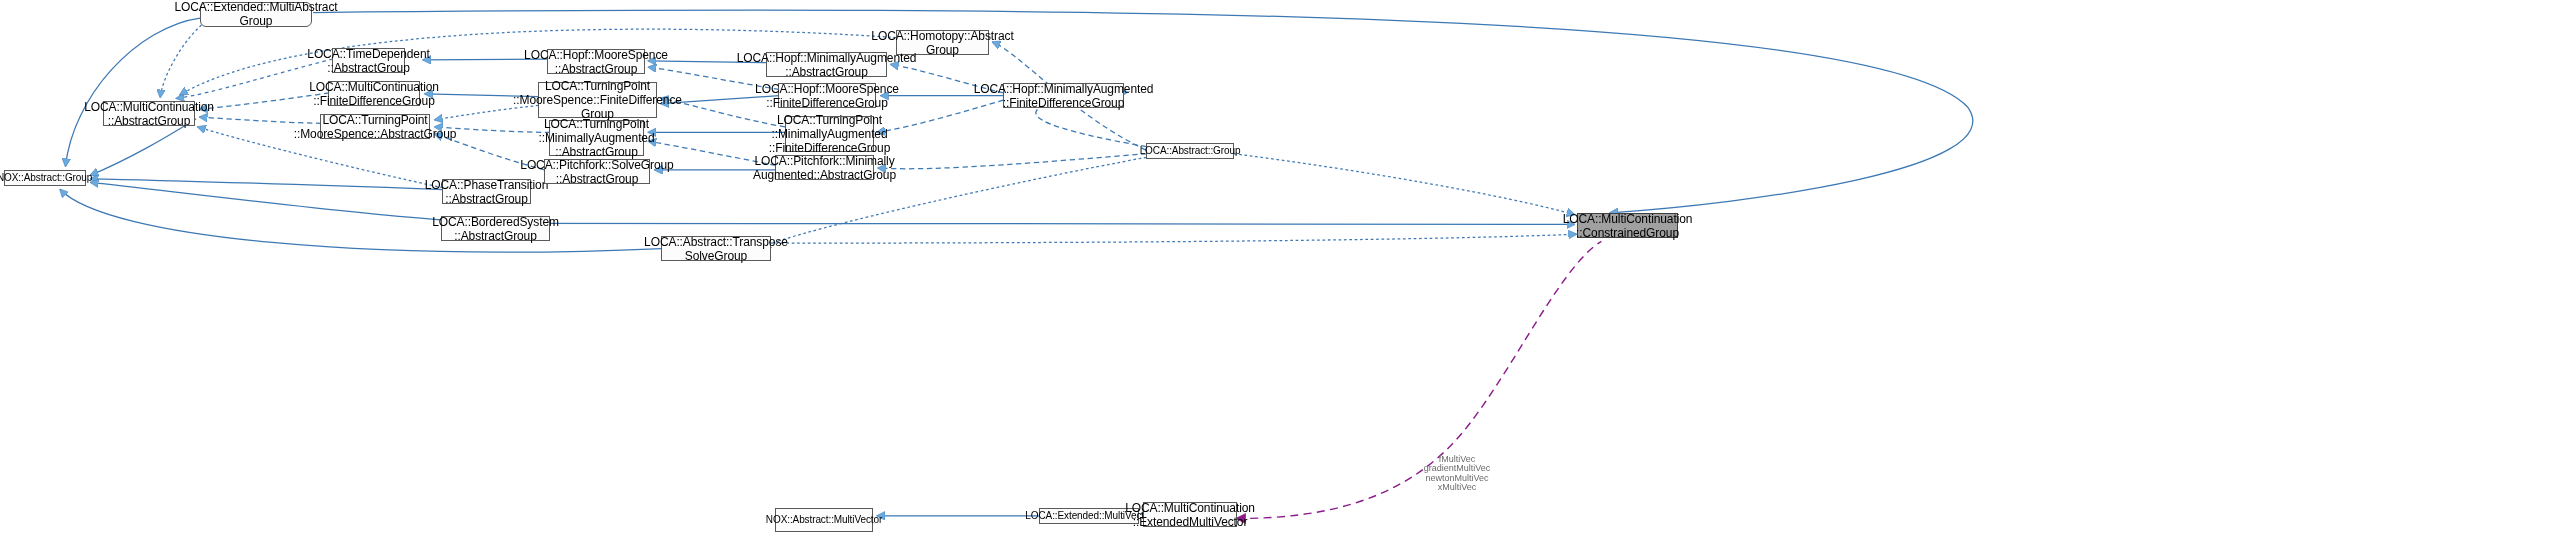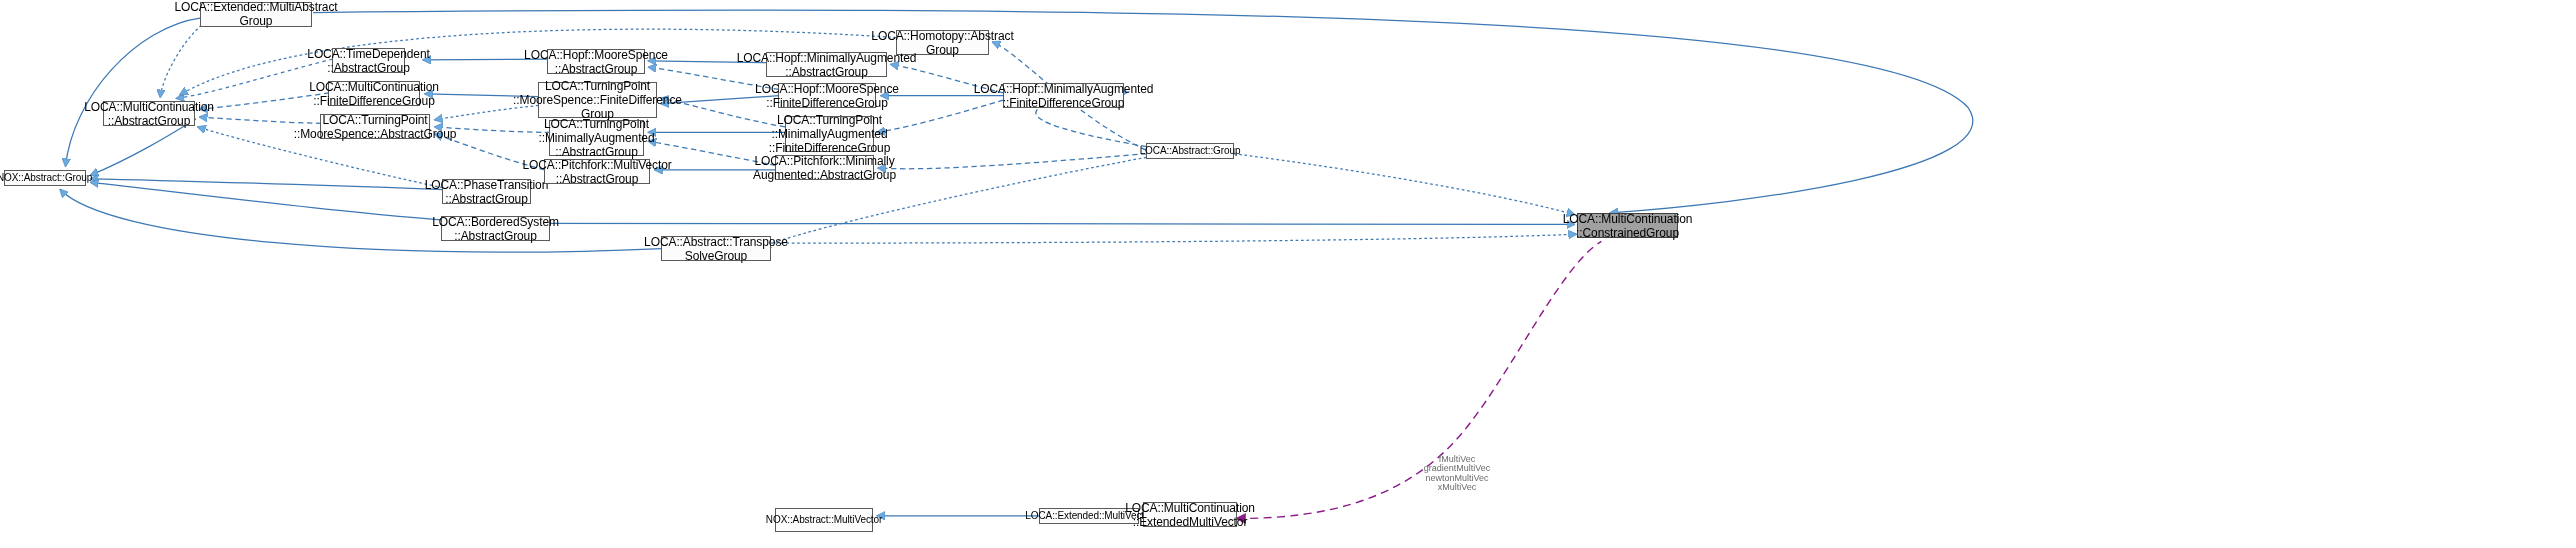--- a/index.html
+++ b/index.html
@@ -169,21 +169,21 @@
       <path d="M 2554 1152 L 2554 1152"></path>
     </g>
 
     <g fill="none" stroke="#8b1a8b" stroke-width="1.6" stroke-dasharray="9 6">
 
       <path d="M 1382 580 C 1480 580, 1560 560, 1620 500 C 1680 440, 1740 300, 1790 270" marker-start="url(#arrHeadP)"></path>
     </g>
   </svg>
 
   <div id="nodes-host">
-      <div class="node" style="left: 200px; top: 1.8px; width: 112px; height: 25px;">LOCA::Extended::MultiAbstract
+      <div class="node" style="left: 200px; top: 1.8px; width: 112px; height: 25px; border-radius: 6px;">LOCA::Extended::MultiAbstract
 Group</div>
       <div class="node small" style="left: 3.6px; top: 170px; width: 82px; height: 16px;">NOX::Abstract::Group</div>
       <div class="node" style="left: 103px; top: 101px; width: 92px; height: 25px;">LOCA::MultiContinuation
 ::AbstractGroup</div>
       <div class="node" style="left: 332px; top: 48px; width: 73px; height: 25px;">LOCA::TimeDependent
 ::AbstractGroup</div>
       <div class="node" style="left: 328px; top: 81px; width: 92px; height: 25px;">LOCA::MultiContinuation
 ::FiniteDifferenceGroup</div>
       <div class="node" style="left: 320px; top: 114px; width: 110px; height: 25px;">LOCA::TurningPoint
 ::MooreSpence::AbstractGroup</div>
@@ -192,21 +192,21 @@
       <div class="node" style="left: 441px; top: 216px; width: 109px; height: 25px;">LOCA::BorderedSystem
 ::AbstractGroup</div>
       <div class="node" style="left: 547px; top: 49px; width: 98px; height: 25px;">LOCA::Hopf::MooreSpence
 ::AbstractGroup</div>
       <div class="node" style="left: 538px; top: 82px; width: 119px; height: 36px;">LOCA::TurningPoint
 ::MooreSpence::FiniteDifference
 Group</div>
       <div class="node" style="left: 549px; top: 120px; width: 95px; height: 36px;">LOCA::TurningPoint
 ::MinimallyAugmented
 ::AbstractGroup</div>
-      <div class="node" style="left: 544px; top: 159px; width: 106px; height: 25px;">LOCA::Pitchfork::MultiVector
+      <div class="node" style="left: 544px; top: 159px; width: 106px; height: 25px;">LOCA::Pitchfork::SolveGroup
 ::AbstractGroup</div>
       <div class="node" style="left: 661px; top: 236px; width: 110px; height: 25px;">LOCA::Abstract::Transpose
 SolveGroup</div>
       <div class="node" style="left: 896px; top: 30px; width: 93px; height: 25px;">LOCA::Homotopy::Abstract
 Group</div>
       <div class="node" style="left: 766px; top: 52px; width: 121px; height: 25px;">LOCA::Hopf::MinimallyAugmented
 ::AbstractGroup</div>
       <div class="node" style="left: 778px; top: 83px; width: 98px; height: 25px;">LOCA::Hopf::MooreSpence
 ::FiniteDifferenceGroup</div>
       <div class="node" style="left: 785px; top: 116px; width: 89px; height: 36px;">LOCA::TurningPoint

